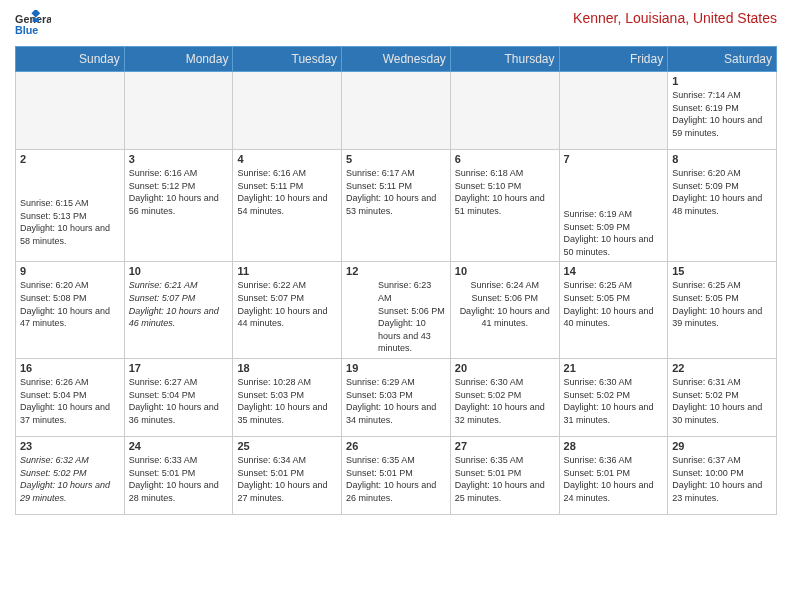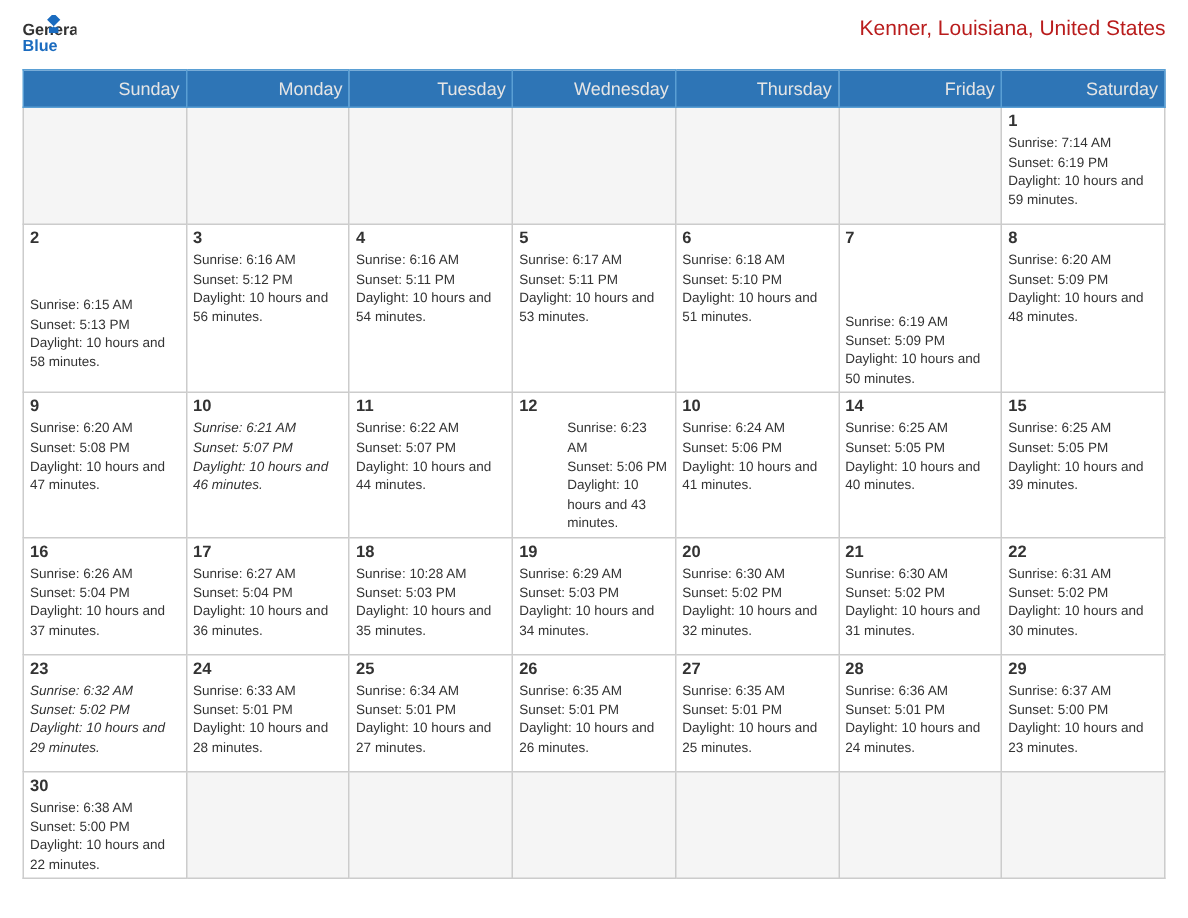--- a/index.html
+++ b/index.html
@@ -192,21 +192,21 @@
 Daylight: 10 hours and 44 minutes.</div>
           </td>
           <td>
             <div class="day-number">12</div>
             <div class="day-info" style="white-space: pre-line; margin-left: 32px;">Sunrise: 6:23 AM
 Sunset: 5:06 PM
 Daylight: 10 hours and 43 minutes.</div>
           </td>
           <td>
             <div class="day-number">10</div>
-            <div class="day-info" style="white-space: pre-line;">Sunrise: 6:24 AM
+            <div class="day-info" style="white-space: pre-line; text-align: center;">Sunrise: 6:24 AM
 Sunset: 5:06 PM
 Daylight: 10 hours and 41 minutes.</div>
           </td>
           <td>
             <div class="day-number">14</div>
             <div class="day-info" style="white-space: pre-line;">Sunrise: 6:25 AM
 Sunset: 5:05 PM
 Daylight: 10 hours and 40 minutes.</div>
           </td>
           <td>
@@ -293,33 +293,19 @@
           </td>
           <td>
             <div class="day-number">28</div>
             <div class="day-info" style="white-space: pre-line;">Sunrise: 6:36 AM
 Sunset: 5:01 PM
 Daylight: 10 hours and 24 minutes.</div>
           </td>
           <td>
             <div class="day-number">29</div>
             <div class="day-info" style="white-space: pre-line;">Sunrise: 6:37 AM
-Sunset: 5:00 PM
+Sunset: 10:00 PM
 Daylight: 10 hours and 23 minutes.</div>
           </td>
-        </tr>
-        <tr class="last-row">
-          <td>
-            <div class="day-number">30</div>
-            <div class="day-info" style="white-space: pre-line;">Sunrise: 6:38 AM
-Sunset: 5:00 PM
-Daylight: 10 hours and 22 minutes.</div>
-          </td>
-          <td class="empty"></td>
-          <td class="empty"></td>
-          <td class="empty"></td>
-          <td class="empty"></td>
-          <td class="empty"></td>
-          <td class="empty"></td>
         </tr>
       </tbody>
   </table>
 </div>
 
 </body></html>

